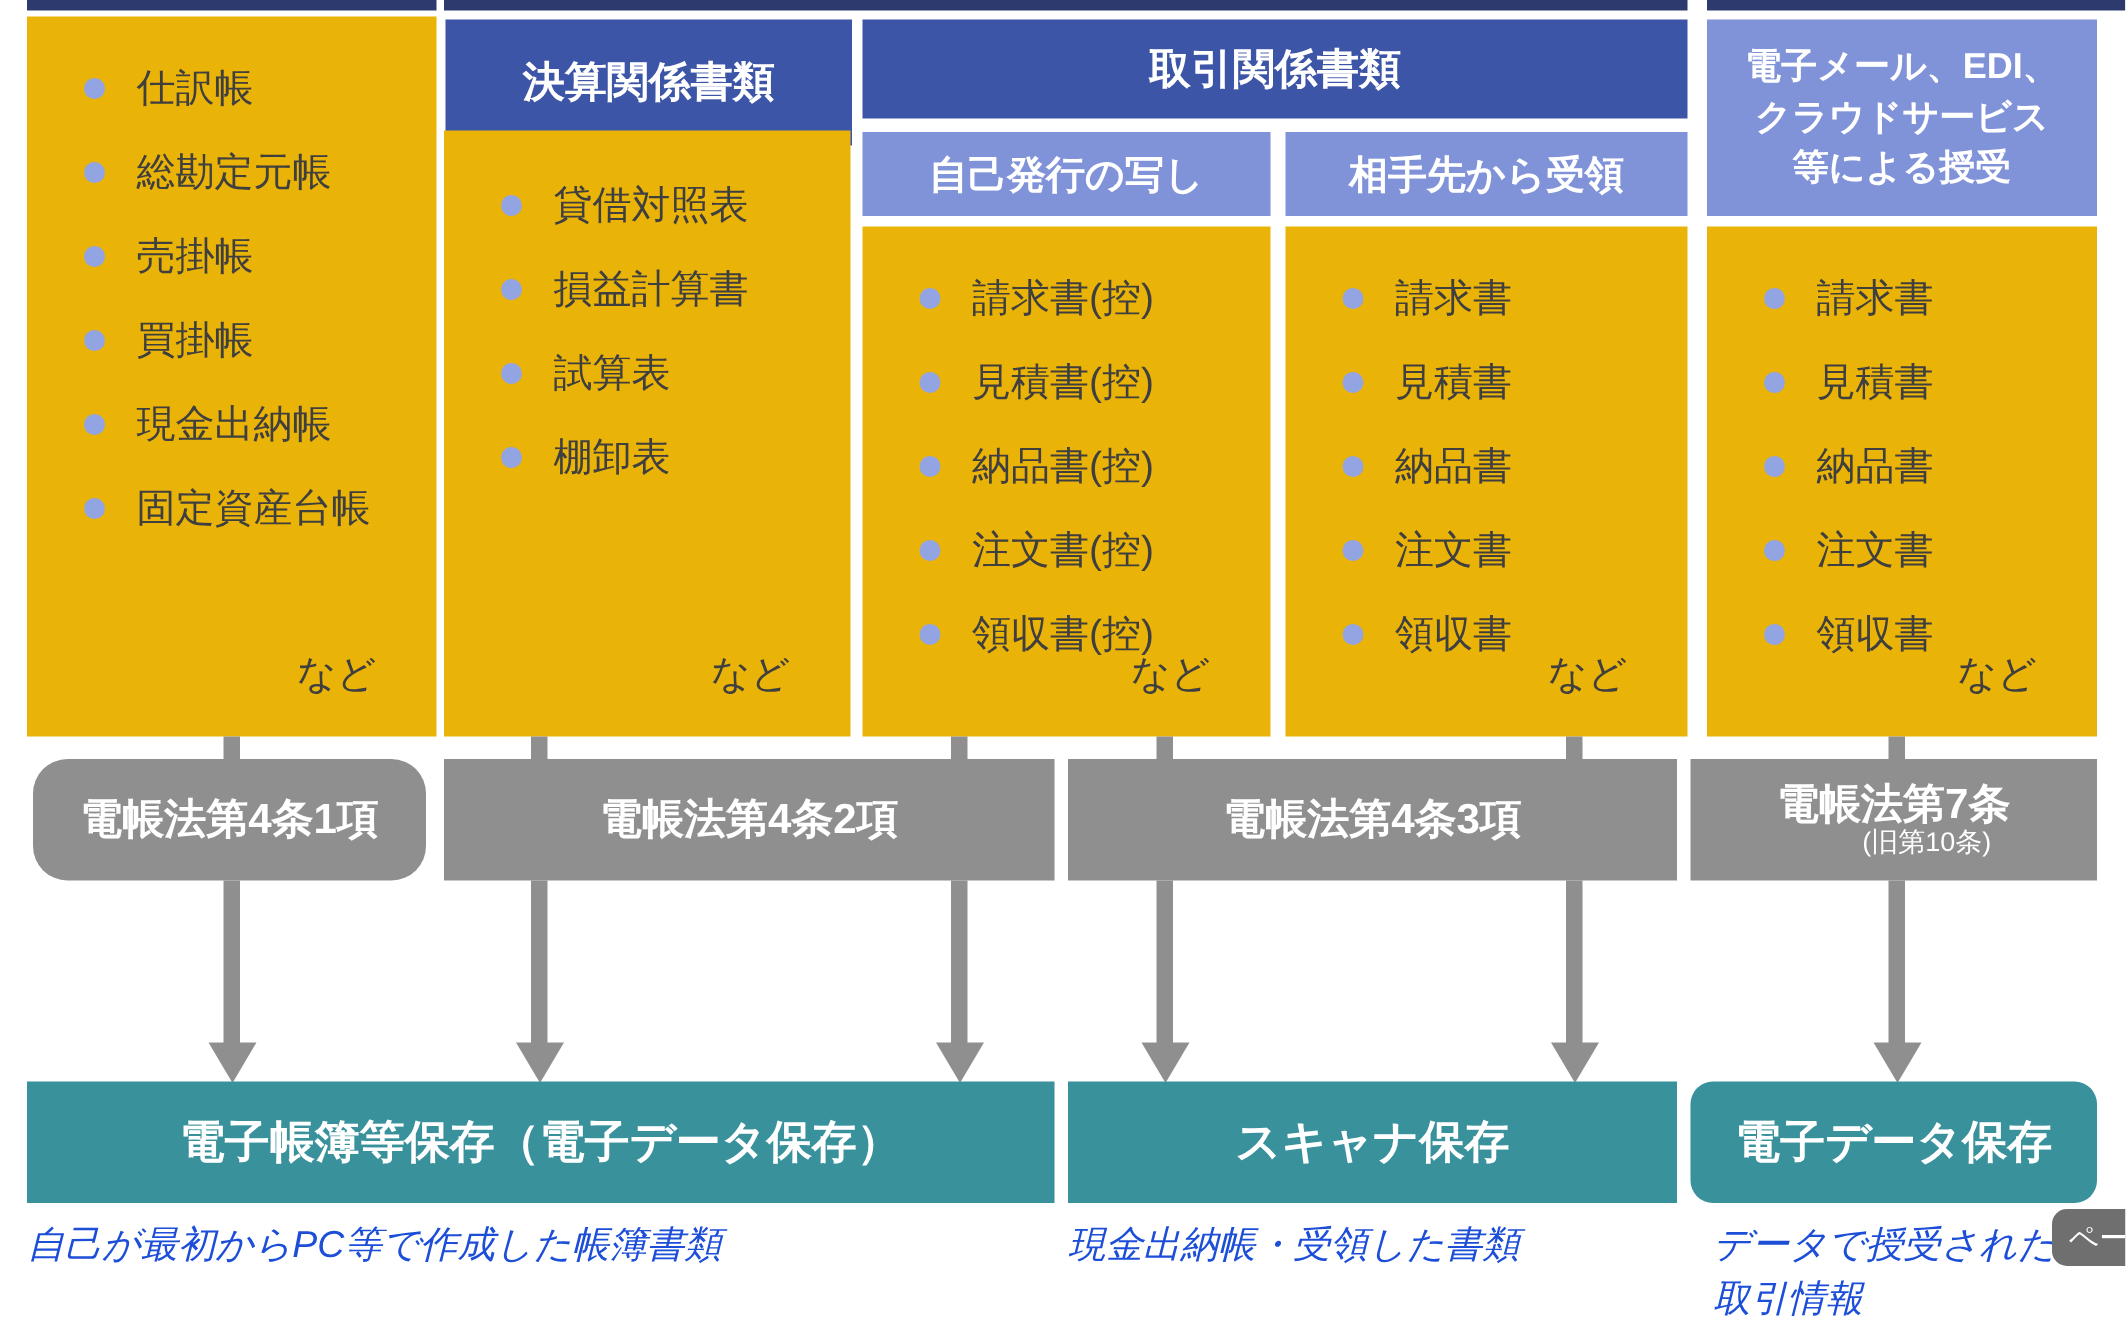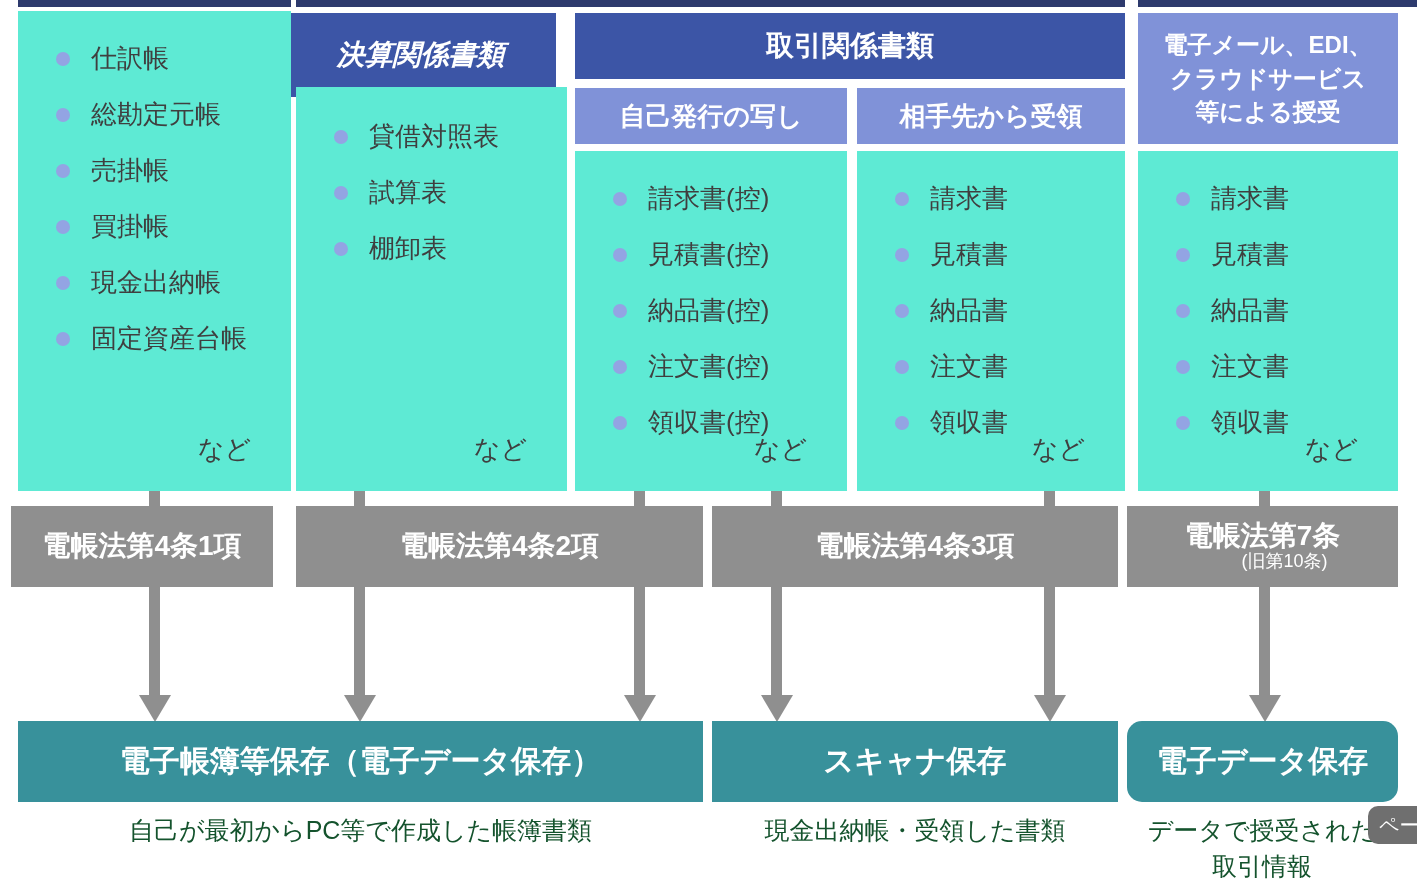--- a/index.html
+++ b/index.html
@@ -8,21 +8,21 @@
   .stage { position:relative; width:1417px; height:881px; background:#ffffff; overflow:hidden; }
 
   .sliver { position:absolute; top:0; height:7px; background:#2d3a6d; }
 
   .hdr { position:absolute; display:flex; align-items:center; justify-content:center;
          color:#ffffff; font-weight:bold; text-align:center; }
   .hdr.navy { background:#3c55a6; font-size:28px; }
   .hdr.peri { background:#8092d8; font-size:26px; font-weight:600; }
   .hdr.peri.big { font-size:24px; line-height:1.4; font-weight:600; padding:0 24px; }
 
-  .listbox { position:absolute; background:#5eead4; }
+  .listbox { position:absolute; background:#eab308; }
   .listbox ul { list-style:none; padding-top:30px; }
   .listbox li { display:flex; align-items:center; margin:0 0 21px 38px;
                 font-size:26px; color:#3f3f3f; }
   .bullet { width:14px; height:14px; border-radius:50%; background:#93a4e3;
             margin-right:21px; flex:0 0 auto; }
   .etc { position:absolute; right:40px; bottom:24px; font-size:26px; color:#3f3f3f; }
 
   .stub { position:absolute; width:11px; background:#8f8f8f; }
 
   .lawbar { position:absolute; top:506px; height:81px; background:#8f8f8f;
@@ -32,37 +32,37 @@
 
   .shaft { position:absolute; top:587px; height:110px; width:11px; background:#8f8f8f; }
   .ahead { position:absolute; top:695px; width:0; height:0;
            border-left:16px solid transparent; border-right:16px solid transparent;
            border-top:27px solid #8f8f8f; }
 
   .teal { position:absolute; top:721px; height:81px; background:#38919b;
           display:flex; align-items:center; justify-content:center;
           color:#ffffff; font-weight:bold; font-size:30px; }
 
-  .caption { position:absolute; top:812px; font-size:25px; color:#14532d;
-             text-align:center; line-height:1.45; }
+  .caption { position:absolute; top:812px; font-size:25px; color:#1d4ed8;
+             line-height:1.45;font-style:italic; }
 
   .pagetop { position:absolute; left:1368px; top:806px; width:70px; height:38px;
              background:#6f6f6f; border-radius:10px; color:#ffffff; font-size:20px;
              display:flex; align-items:center; padding-left:11px; z-index:5; cursor:pointer; }
 </style>
 </head>
 <body>
 
 <div class="stage">
 
   <div class="sliver" style="left:18px; width:273px;"></div>
   <div class="sliver" style="left:296px; width:829px;"></div>
   <div class="sliver" style="left:1138px; width:279px;"></div>
 
-  <div class="hdr navy" style="left:285px; top:13px; width:271px; height:84px;font-style:italic;">決算関係書類</div>
+  <div class="hdr navy" style="left:297px; top:13px; width:271px; height:84px;">決算関係書類</div>
   <div class="hdr navy" style="left:575px; top:13px; width:550px; height:66px;">取引関係書類</div>
   <div class="hdr peri" style="left:575px; top:88px; width:272px; height:56px;">自己発行の写し</div>
   <div class="hdr peri" style="left:857px; top:88px; width:268px; height:56px;">相手先から受領</div>
   <div class="hdr peri big" style="left:1138px; top:13px; width:260px; height:131px;">電子メール、EDI、クラウドサービス等による授受</div>
 
   <div class="listbox" style="left:18px; top:11px; width:273px; height:480px;">
     <ul>
         <li>
           <span class="bullet"></span>
           <span>仕訳帳</span>
@@ -88,20 +88,24 @@
           <span>固定資産台帳</span>
         </li>
       </ul>
     <div class="etc">など</div>
   </div>
   <div class="listbox" style="left:296px; top:87px; width:271px; height:404px;">
     <ul style="padding-top:32px;">
         <li>
           <span class="bullet"></span>
           <span>貸借対照表</span>
+        </li>
+        <li>
+          <span class="bullet"></span>
+          <span>損益計算書</span>
         </li>
         <li>
           <span class="bullet"></span>
           <span>試算表</span>
         </li>
         <li>
           <span class="bullet"></span>
           <span>棚卸表</span>
         </li>
       </ul>
@@ -183,21 +187,21 @@
     <div class="etc">など</div>
   </div>
 
   <div class="stub" style="left:149px; top:491px; height:15px;"></div>
   <div class="stub" style="left:354px; top:491px; height:15px;"></div>
   <div class="stub" style="left:634px; top:491px; height:15px;"></div>
   <div class="stub" style="left:771px; top:491px; height:15px;"></div>
   <div class="stub" style="left:1044px; top:491px; height:15px;"></div>
   <div class="stub" style="left:1259px; top:491px; height:15px;"></div>
 
-  <div class="lawbar" style="left:11px; width:262px;">
+  <div class="lawbar" style="left:22px; width:262px;border-radius:23px;">
     <span>電帳法第4条1項</span>
   </div>
   <div class="lawbar" style="left:296px; width:407px;">
     <span>電帳法第4条2項</span>
   </div>
   <div class="lawbar" style="left:712px; width:406px;">
     <span>電帳法第4条3項</span>
   </div>
   <div class="lawbar" style="left:1127px; width:271px;">
     <span>電帳法第7条</span>

